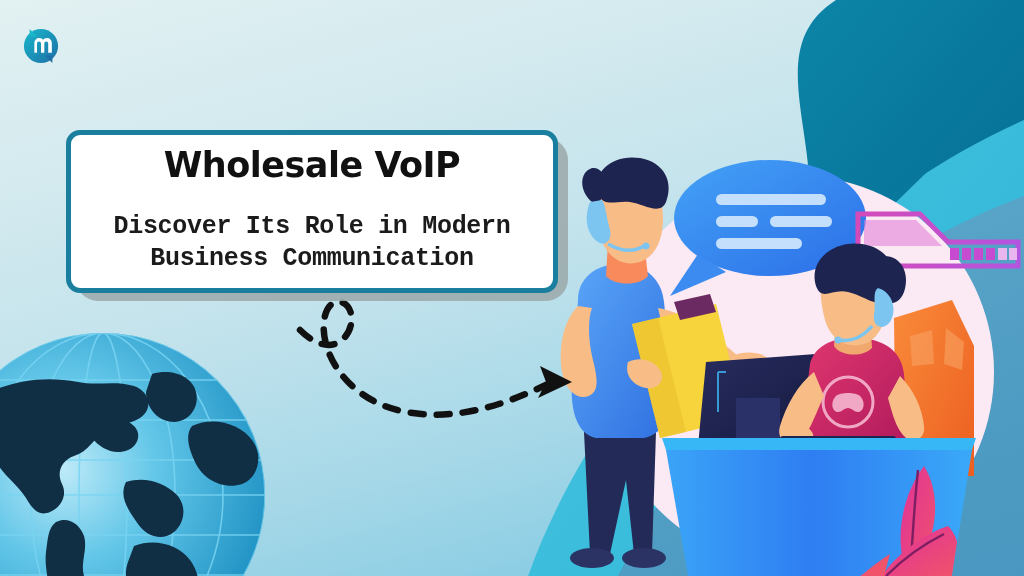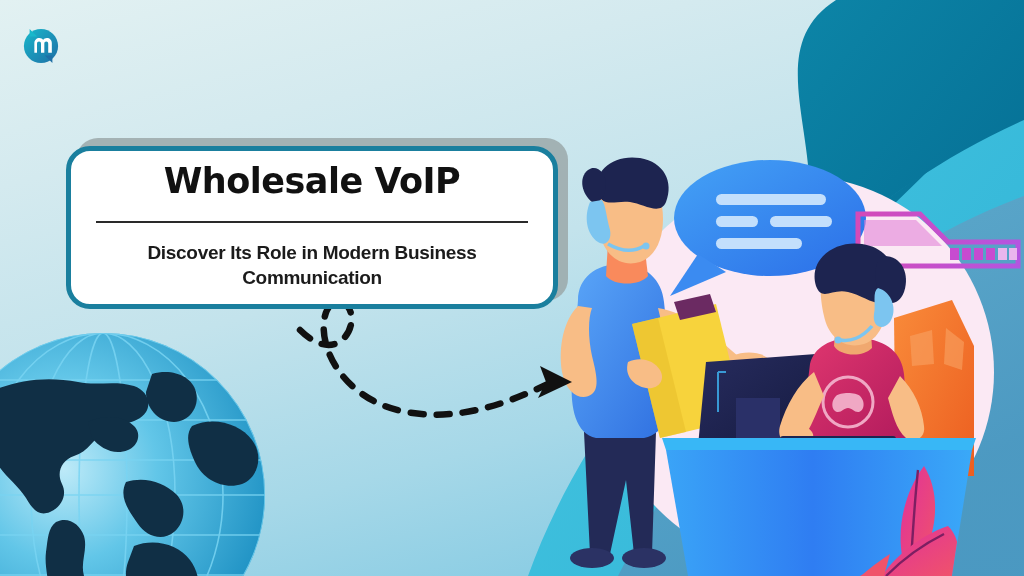--- a/index.html
+++ b/index.html
@@ -44,51 +44,51 @@
   #title-card-shadow {
     position: absolute;
     left: 76px; top: 138px;
     width: 492px; height: 163px;
     background: #9ba8a9;
     border-radius: 22px;
     opacity: .85;
   }
   #title-card {
     position: absolute;
-    left: 66px; top: 146px;
+    left: 66px; top: 130px;
     width: 492px; height: 163px;
     background: #ffffff;
     border: 5px solid #1a7f9e;
-    border-radius: 24px;
+    border-radius: 14px;
     display: flex;
     flex-direction: column;
     align-items: center;
-    justify-content: space-between;
+    justify-content: flex-start;
     padding: 10px 22px 14px;
   }
   #card-title {
     font-family: "DejaVu Sans", sans-serif;
     font-size: 35px;
     font-weight: 700;
     color: #111111;
     letter-spacing: -0.5px;
     line-height: 1.05;
     text-align: center;
     margin-top: 2px;
   }
   #card-divider {
     width: 100%;
     max-width: 432px;
     height: 2px;
     background: #2a2a2a;
     margin: 15px 0 12px;
   }
   #card-subtitle {
-    font-family: Liberation Sans, sans-serif;
-    font-size: 19px;
+    font-family: Liberation Mono, monospace;
+    font-size: 25px;
     font-weight: 700;
     color: #1b1b1b;
     text-align: center;
     line-height: 1.28;
     letter-spacing: -0.3px;
   }
 
   
   #arrow { position: absolute; left: 296px; top: 288px; width: 290px; height: 130px; }
 

